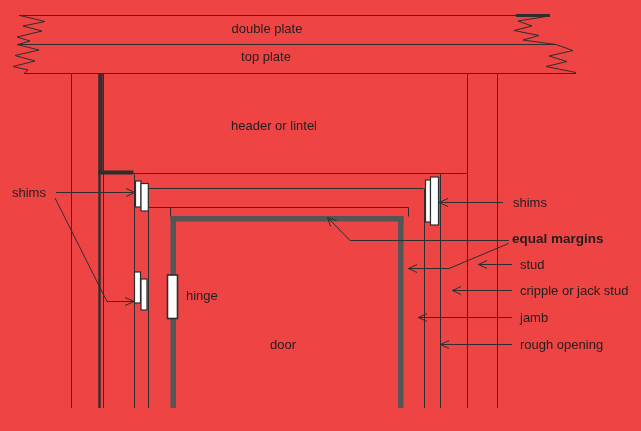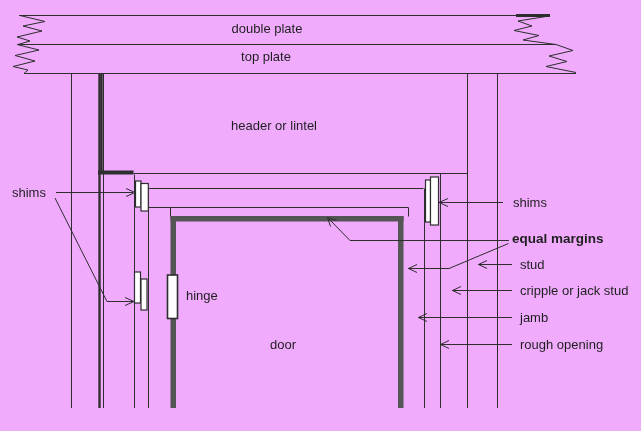--- a/index.html
+++ b/index.html
@@ -1,16 +1,16 @@
 <!DOCTYPE html>
 <html><head>
 <meta charset="utf-8">
 <style>
   html,body{margin:0;padding:0;background:#ffffff;}
-  #stage{position:relative;width:641px;height:431px;background:#f0abfc;overflow:hidden;}
+  #stage{position:relative;width:641px;height:431px;background:#ef4444;overflow:hidden;}
   svg{display:block;}
   .ln line,.ln polyline{stroke:#2e2e2e;stroke-width:1;fill:none;}
   .ln .thick2{stroke-width:2.4;}
   .ln .thick3{stroke-width:3;}
   .fillbar{fill:#2e2e2e;stroke:none;}
   .doorbar{fill:#555555;stroke:none;}
   .shim{fill:#ffffff;stroke:#2e2e2e;stroke-width:1.2;}
   .hinge{fill:#ffffff;stroke:#2e2e2e;stroke-width:1.6;}
   .lead line,.lead polyline{stroke:#2e2e2e;stroke-width:1;fill:none;}
   text{font-family:"Liberation Sans","DejaVu Sans",sans-serif;font-size:13px;fill:#1f1f1f;}

